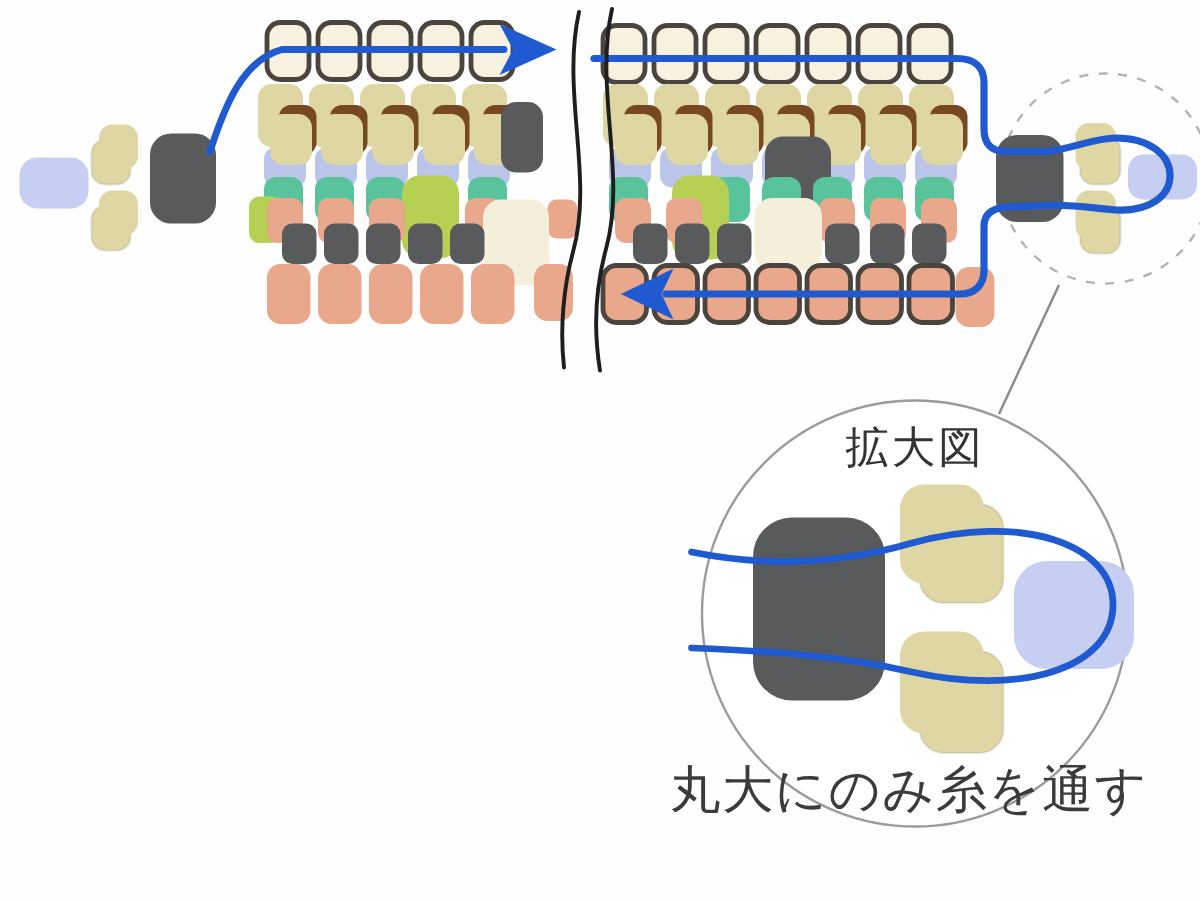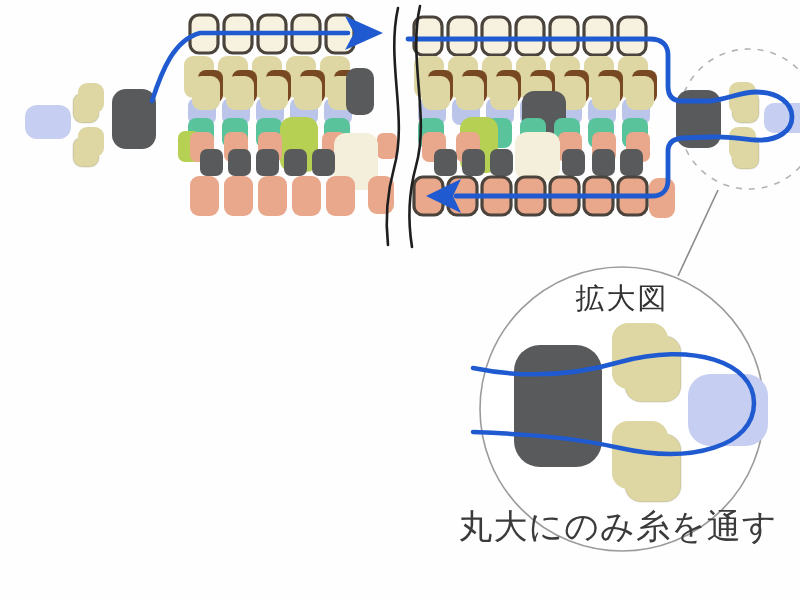--- a/index.html
+++ b/index.html
@@ -1,17 +1,17 @@
 <!DOCTYPE html>
 <html><head>
 <meta charset="utf-8">
 <style>
   html,body{margin:0;padding:0;}
   body{width:800px;height:600px;overflow:hidden;background:#fdfefd;font-family:"Liberation Sans",sans-serif;}
-  #stage{position:relative;width:752px;height:600px;padding-left:12px;}
+  #stage{position:relative;width:752px;height:600px;}
   svg{display:block;}
   text{font-family:"Liberation Sans",sans-serif;}
 </style>
 </head>
 <body>
 
 <div id="stage">
   <svg id="diagram" width="800" height="600" viewBox="0 0 800 600" xmlns="http://www.w3.org/2000/svg">
     <g id="layer-dashed">
         <circle cx="737" cy="119" r="70" fill="none" stroke="#b3b3b3" stroke-width="1.6" stroke-dasharray="6 7"></circle>

